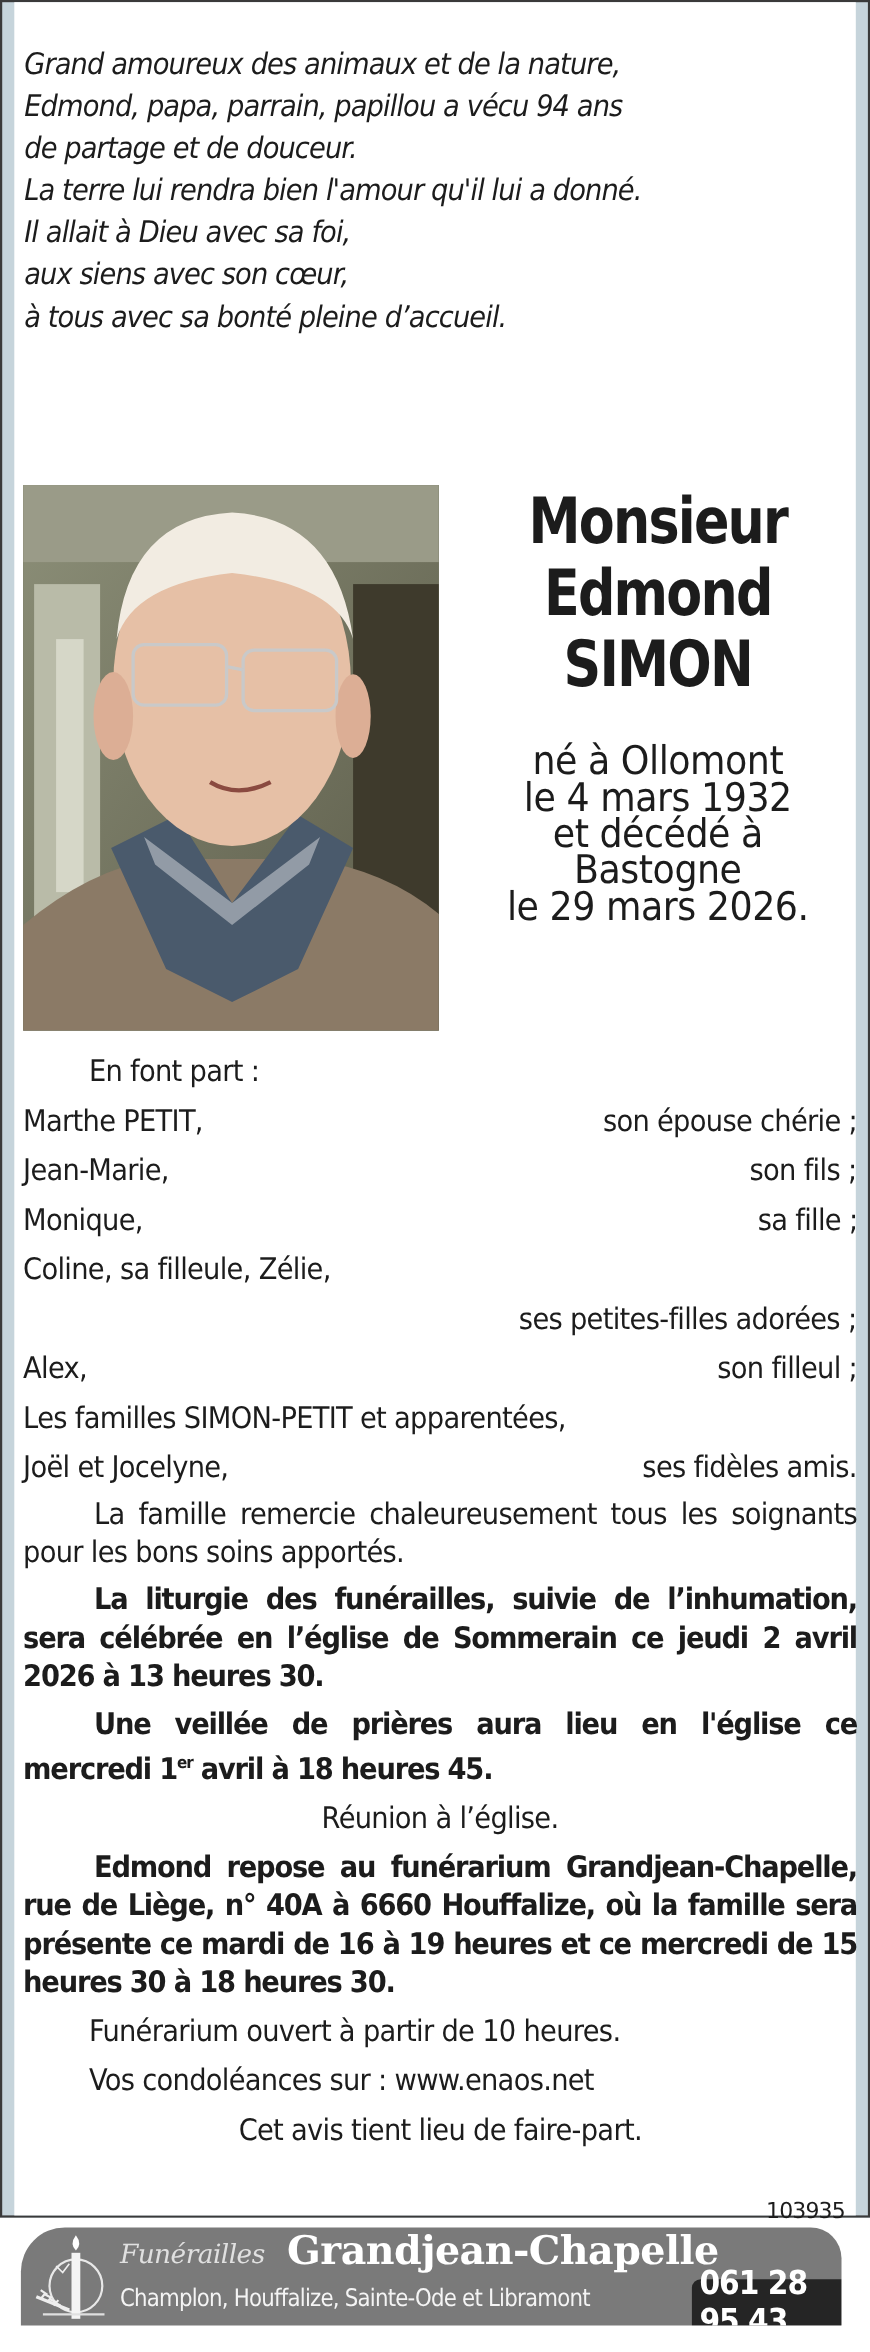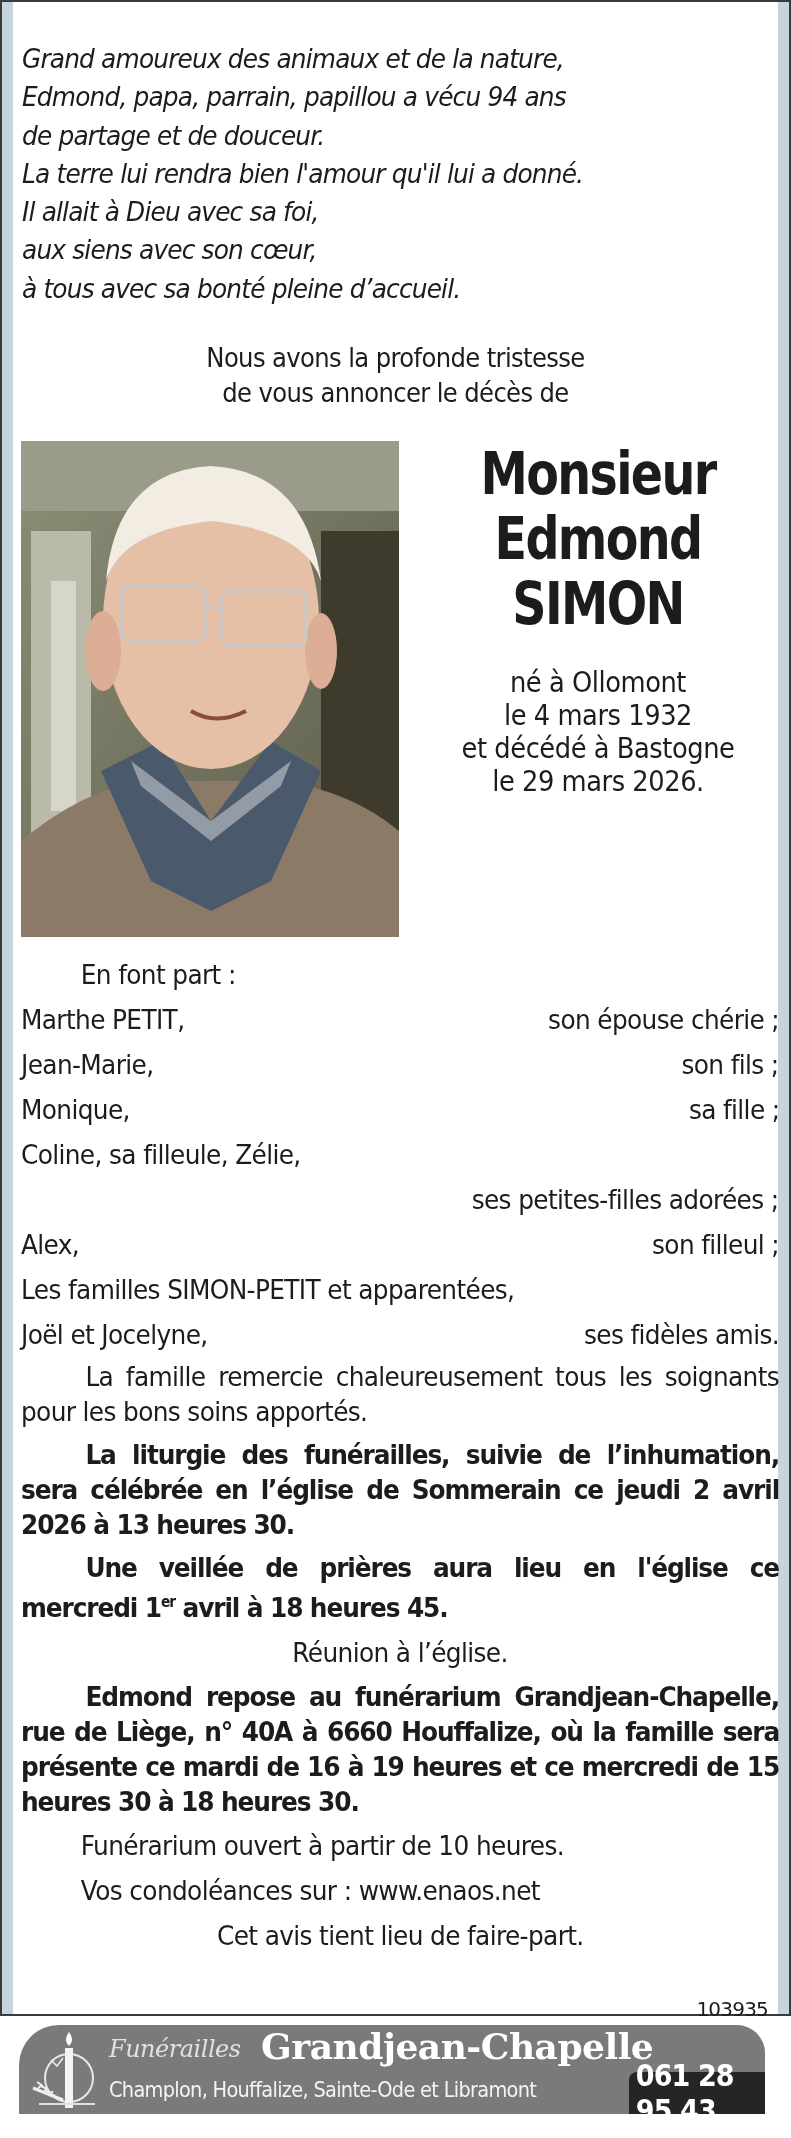--- a/index.html
+++ b/index.html
@@ -40,21 +40,21 @@
     font-family: "DejaVu Sans", sans-serif; font-weight: bold;
     font-size: 58px; line-height: 65px; letter-spacing: -2px; text-align: center;
   }
   .name div { transform: scaleX(0.82); }
   .spouse {
     margin-top: 44px; font-weight: bold; font-size: 32px; line-height: 38px;
     letter-spacing: -1px;
   }
   .spouse div { transform: scaleX(0.86); }
   .dates {
-    margin-top: 29px; font-size: 28px; line-height: 33px; letter-spacing: -0.5px;
+    margin-top: 39px; font-size: 36px; line-height: 33px; letter-spacing: -0.5px;
   }
   .dates div { transform: scaleX(0.92); }
   .body-text {
     left: 8px; top: 950px; width: 758px;
     font-size: 27px; letter-spacing: -0.7px;
   }
   .row {
     display: flex; justify-content: space-between; height: 45px; line-height: 45px;
     white-space: nowrap;
   }
@@ -112,24 +112,20 @@
     <div class="abs poem">
       <div>Grand amoureux des animaux et de la nature,</div>
       <div>Edmond, papa, parrain, papillou a vécu 94 ans</div>
       <div>de partage et de douceur.</div>
       <div>La terre lui rendra bien l'amour qu'il lui a donné.</div>
       <div>Il allait à Dieu avec sa foi,</div>
       <div>aux siens avec son cœur,</div>
       <div>à tous avec sa bonté pleine d’accueil.</div>
     </div>
 
-    <div class="abs intro">
-      <span>Nous avons la profonde tristesse</span>
-      <span>de vous annoncer le décès de</span>
-    </div>
 
     <div class="abs photo" title="Portrait of Edmond SIMON, elderly man with white hair and glasses, wearing a checked shirt and brown sweater">
       <svg width="378" height="496" viewBox="0 0 378 496">
         <defs>
           <linearGradient id="bg" x1="0" y1="0" x2="1" y2="1">
             <stop offset="0" stop-color="#8c8f78"></stop>
             <stop offset="1" stop-color="#5a5a48"></stop>
           </linearGradient>
         </defs>
         <rect width="378" height="496" fill="url(#bg)"></rect>

